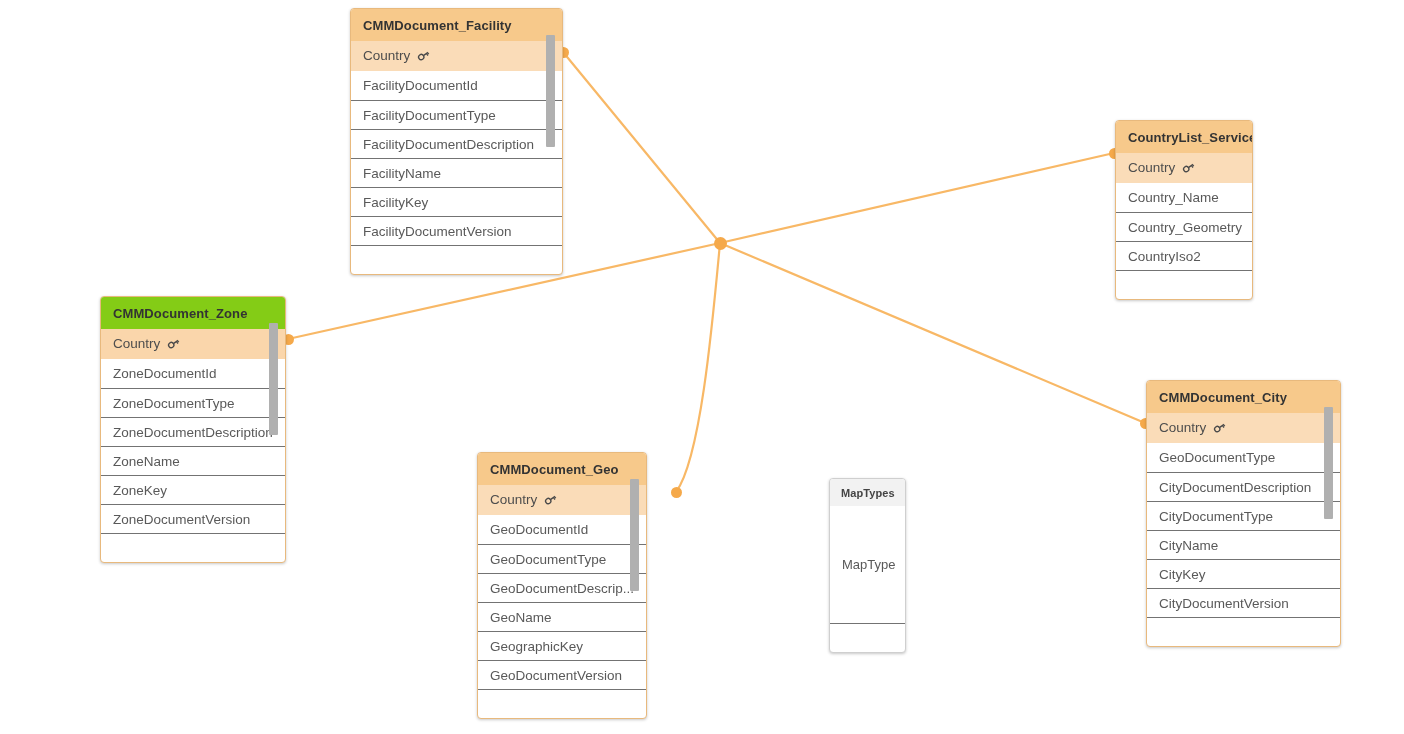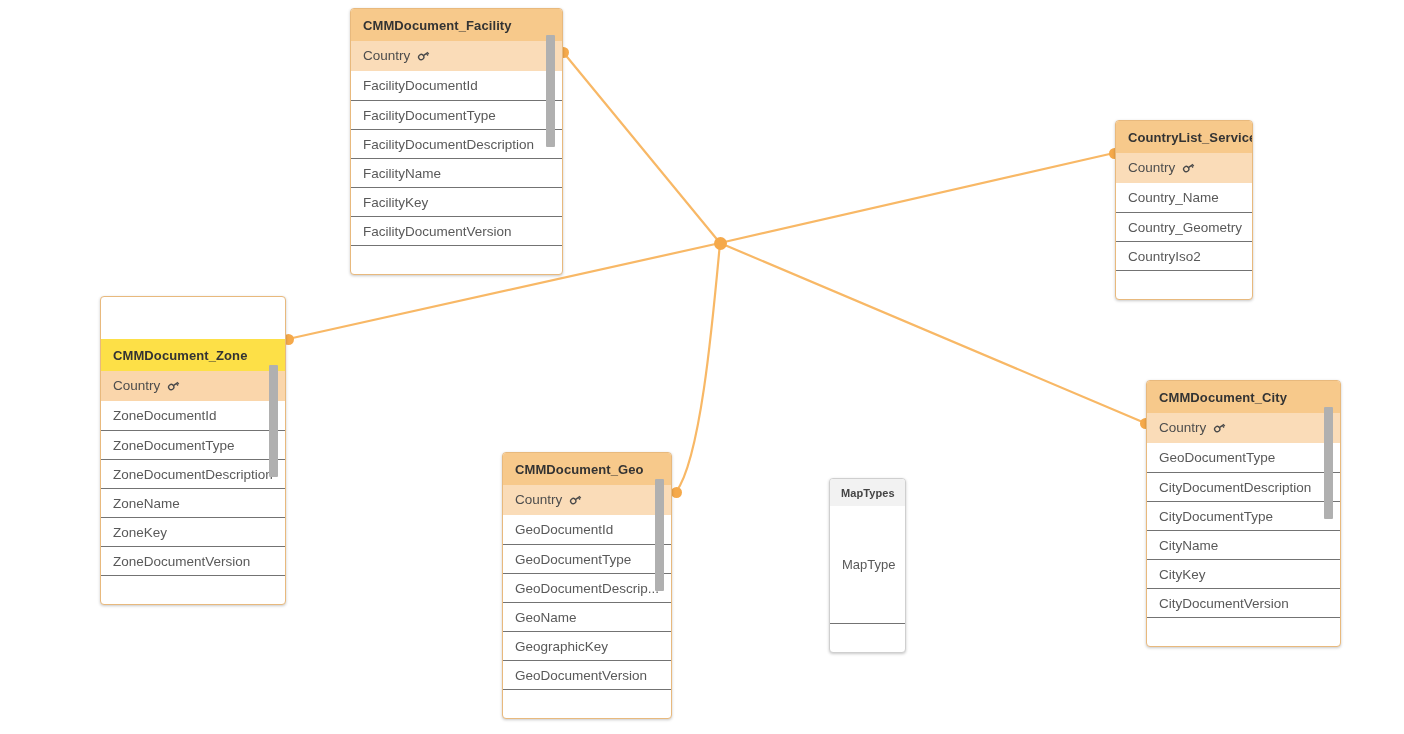--- a/index.html
+++ b/index.html
@@ -78,21 +78,21 @@
     position: absolute;
     width: 9px;
     background: #b0b0b0;
     border-radius: 1px;
     right: 7px;
   }
   
   .tbl.orange { border-color: #e8b97d; }
   .tbl.orange .tbl-title { background: #f7c98b; }
   .tbl.orange .tbl-key   { background: #fadcb8; }
-  .tbl.orange.selected .tbl-title { background: #fde047; margin-top: 42px; }
+  .tbl.orange.selected .tbl-title { background: #84cc16; }
   .tbl.orange.selected .tbl-key   { background: #fad6ab; }
   
   .tbl.plain { border-color: #cfcfcf; }
   .tbl.plain .tbl-title { background: #f2f2f2; color: #444; font-size: 11px; padding: 8px 11px 7px 11px;}
   .tbl.plain .fld { font-size: 13px; margin-top: 44px; }
   .node {
     position: absolute;
     width: 11px;
     height: 11px;
     border-radius: 50%;
@@ -170,21 +170,21 @@
           <div class="fld first">ZoneDocumentId</div>
           <div class="fld">ZoneDocumentType</div>
           <div class="fld">ZoneDocumentDescription</div>
           <div class="fld">ZoneName</div>
           <div class="fld">ZoneKey</div>
           <div class="fld">ZoneDocumentVersion</div>
           <div class="fld blank"></div>
           <div class="scrollbar" style="top: -36px; height: 112px; background: rgb(176, 176, 176);"></div>
         </div>
       </div>
-      <div class="tbl orange" style="left: 502px; top: 452px; width: 170px;">
+      <div class="tbl orange" style="left: 477px; top: 452px; width: 170px;">
         <div class="tbl-title">CMMDocument_Geo</div>
         <div class="tbl-key">
           <span>Country</span>
           <span class="key-icon"><svg width="13" height="13" viewBox="0 0 16 16">
               <g transform="rotate(-35 8 8)" fill="#4a4a4a">
                 <circle cx="4.6" cy="8" r="3.2" fill="none" stroke="#4a4a4a" stroke-width="1.7"></circle>
                 <rect x="7.2" y="7.2" width="7.6" height="1.7"></rect>
                 <rect x="11.6" y="8.6" width="1.6" height="2.6"></rect>
                 <rect x="13.6" y="8.6" width="1.4" height="1.9"></rect>
               </g>

